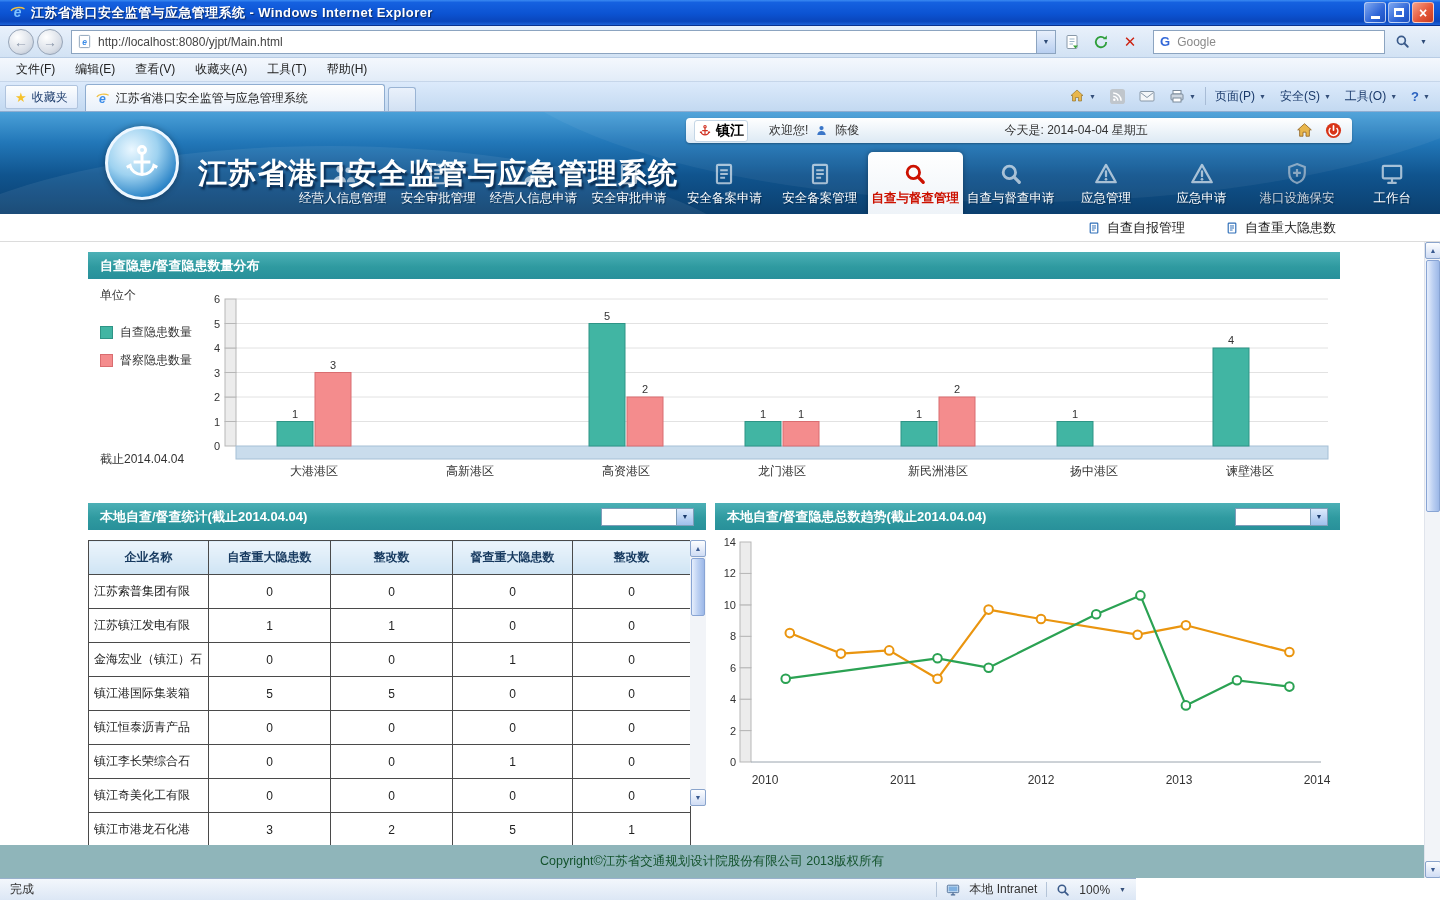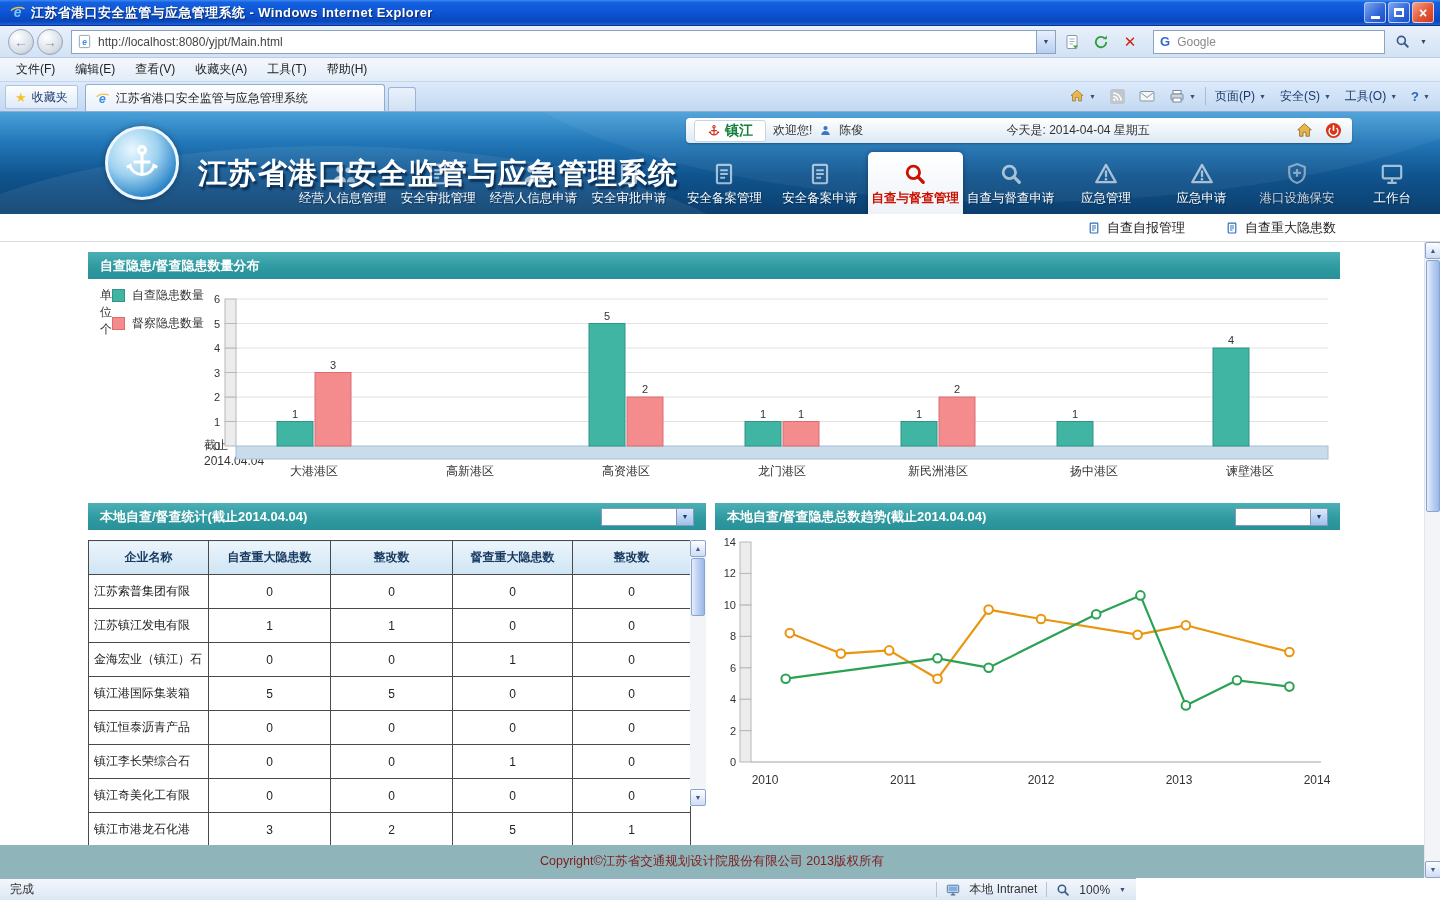--- a/index.html
+++ b/index.html
@@ -53,24 +53,24 @@
 
 
 .banner{position:absolute;top:112px;left:0;width:1440px;height:102px;background:linear-gradient(180deg,#4aa0d8 0%,#2277b8 30%,#10548e 62%,#0b3f6e 100%);overflow:hidden}
 .wave{position:absolute;border-radius:50%}
 .w1{width:900px;height:300px;left:-120px;top:34px;background:rgba(255,255,255,.07)}
 .w2{width:1100px;height:360px;left:470px;top:-270px;background:rgba(255,255,255,.05)}
 .logo{position:absolute;left:105px;top:14px;width:74px;height:74px;border-radius:50%;background:radial-gradient(circle at 35% 30%,#eaf7ff,#9ed2f0 40%,#2e86c8 75%,#1a5e96);border:3px solid #eef7ff;box-shadow:0 0 6px rgba(0,0,0,.35);display:flex;align-items:center;justify-content:center;color:#fff;z-index:1}
 .logo svg{width:42px;height:42px}
 .app-title{position:absolute;left:198px;top:42px;font-size:29px;font-weight:bold;color:#fff;letter-spacing:1px;white-space:nowrap;text-shadow:2px 3px 2px rgba(6,36,72,.85);z-index:1;pointer-events:none}
 .userbar{position:absolute;right:88px;top:6px;width:666px;height:25px;background:linear-gradient(180deg,#ffffff,#dce9f4);border-radius:4px;display:flex;align-items:center;padding:0 8px;gap:7px;box-shadow:0 1px 2px rgba(0,0,0,.3);z-index:3}
-.city-pill{display:flex;align-items:center;gap:4px;background:#fff;border:1px solid #c4d6e6;border-radius:3px;padding:1px 12px;color:#15803d;font-weight:bold;font-size:14px}
+.city-pill{display:flex;align-items:center;gap:4px;background:#fff;border:1px solid #c4d6e6;border-radius:3px;padding:1px 3px;color:#000000;font-weight:bold;font-size:14px}
 .anchor-red{color:#d03020;display:flex}
 .anchor-red svg{width:14px;height:14px}
-.welcome{color:#333}
+.welcome{margin-left:14px;color:#333}
 .user-ic{display:flex}
 .user-ic svg{width:13px;height:13px}
 .username{color:#333}
 .u-spacer{flex:1}
 .today{color:#333;white-space:nowrap}
 .hbtn{display:flex;align-items:center;justify-content:center;width:22px;height:20px;cursor:pointer}
 .hbtn svg{width:17px;height:17px}
 .nav{position:absolute;left:295px;right:0;bottom:0;height:62px;display:flex;align-items:center;z-index:2}
 .nav-item{flex:1;display:flex;flex-direction:column;align-items:center;justify-content:flex-end;gap:3px;padding:5px 2px 7px;color:#fff;cursor:pointer;height:62px;min-width:0}
 .nav-ic svg{width:26px;height:26px}
@@ -88,21 +88,21 @@
 
 
 .content{position:absolute;top:242px;left:0;width:1424px;height:636px;background:#fff}
 .panel-hd{height:27px;background:linear-gradient(180deg,#4cb0b6 0%,#2f9aa0 55%,#28909a 100%);color:#fff;font-weight:bold;font-size:13px;display:flex;align-items:center;padding:0 12px}
 .combo{margin-left:auto;display:flex;height:18px;cursor:pointer}
 .combo-box{width:76px;background:#fff;border:1px solid #7f9db9;font-size:11px;color:#333;padding:1px 3px}
 .combo-arrow{width:17px;background:linear-gradient(180deg,#dceafc,#9fc0ec);border:1px solid #7f9db9;border-left:none;color:#1a3a6b;font-size:7px;display:flex;align-items:center;justify-content:center}
 
 .panel-bar{position:absolute;left:88px;top:10px;width:1252px}
 .bar-body{display:flex;background:#fff;padding:4px 2px 0 2px;height:205px}
-.bar-left{width:116px;display:flex;flex-direction:row;padding:4px 0 0 10px;flex:none}
+.bar-left{width:116px;display:flex;flex-direction:column;padding:4px 0 0 10px;flex:none}
 .unit-label{color:#333;margin-bottom:20px}
 .legend-col .legend-item{display:flex;align-items:center;gap:7px;margin-bottom:11px}
 .sw{width:13px;height:13px;border:1px solid;display:inline-block;flex:none}
 .legend-lab{font-size:12px;color:#333;white-space:nowrap}
 .asof{margin-top:auto;margin-bottom:16px;color:#333}
 #bar-svg{width:1128px;height:200px}
 
 .panel-table{position:absolute;left:88px;top:261px;width:618px}
 .table-wrap{position:relative;margin-top:10px;width:618px;height:266px}
 #stats-table{border-collapse:collapse;width:602px;table-layout:fixed;background:#fff}
@@ -110,21 +110,21 @@
 #stats-table th,#stats-table td{border:1px solid #4a4a4a;height:24px;font-size:12px;text-align:center;padding:8px 5px;overflow:hidden;white-space:nowrap}
 #stats-table td{color:#222}
 #stats-table td.c-name{text-align:left}
 
 .panel-trend{position:absolute;left:715px;top:261px;width:625px}
 .trend-body{background:#fff;padding:4px 2px 0 6px}
 .legend-row{display:flex;gap:56px;padding:5px 0 3px 8px}
 .legend-row .legend-item{display:flex;align-items:center;gap:7px}
 #trend-svg{width:612px;height:268px}
 
-.footer{position:absolute;left:0;top:603px;width:1424px;height:33px;background:#8fb5ba;display:flex;align-items:center;justify-content:center;color:#7f1d1d;font-size:12.5px}
+.footer{position:absolute;left:0;top:603px;width:1424px;height:33px;background:#8fb5ba;display:flex;align-items:center;justify-content:center;color:#14532d;font-size:12.5px}
 
 
 .vscroll{position:absolute;width:16px;background:#f2f4f8;border-left:1px solid #e0e4ec}
 .page-scroll{top:242px;right:0;height:636px}
 .table-scroll{position:absolute;right:0;top:0;width:16px;height:266px;background:#f2f4f8}
 .sb-btn{position:absolute;left:0;width:16px;height:17px;background:linear-gradient(180deg,#fdfeff,#cfdcf4);border:1px solid #8aa4cc;border-radius:2px;color:#3a5a90;font-size:7px;display:flex;align-items:center;justify-content:center;cursor:pointer}
 .sb-btn.up{top:0}
 .sb-btn.down{bottom:0}
 .sb-thumb{position:absolute;left:1px;width:14px;background:linear-gradient(90deg,#e6eefc,#bcd0f2 50%,#9cb8e8);border:1px solid #88a4d4;border-radius:2px;cursor:grab}
 .page-scroll .sb-thumb{top:18px;height:252px}
@@ -364,30 +364,30 @@
         </span>
         <span class="nav-lab">安全审批申请</span>
       </div>
       <div class="nav-item">
         <span class="nav-ic">
           <svg viewBox="0 0 24 24">
             <rect x="5.5" y="3.5" width="13" height="17" rx="1.2" fill="none" stroke="currentColor" stroke-width="2"></rect>
             <path d="M8.5 8.5h7M8.5 12h7M8.5 15.5h4.5" fill="none" stroke="currentColor" stroke-width="1.7"></path>
           </svg>
         </span>
-        <span class="nav-lab">安全备案管理</span>
+        <span class="nav-lab">安全备案申请</span>
       </div>
       <div class="nav-item">
         <span class="nav-ic">
           <svg viewBox="0 0 24 24">
             <rect x="5.5" y="3.5" width="13" height="17" rx="1.2" fill="none" stroke="currentColor" stroke-width="2"></rect>
             <path d="M8.5 8.5h7M8.5 12h7M8.5 15.5h4.5" fill="none" stroke="currentColor" stroke-width="1.7"></path>
           </svg>
         </span>
-        <span class="nav-lab">安全备案申请</span>
+        <span class="nav-lab">安全备案管理</span>
       </div>
       <div class="nav-item active">
         <span class="nav-ic">
           <svg viewBox="0 0 24 24">
             <circle cx="10.5" cy="10.5" r="5.7" fill="none" stroke="currentColor" stroke-width="2.6"></circle>
             <path d="M14.7 14.7 19.6 19.6" stroke="currentColor" stroke-width="3" stroke-linecap="round"></path>
           </svg>
         </span>
         <span class="nav-lab">自查与督查管理</span>
       </div>

